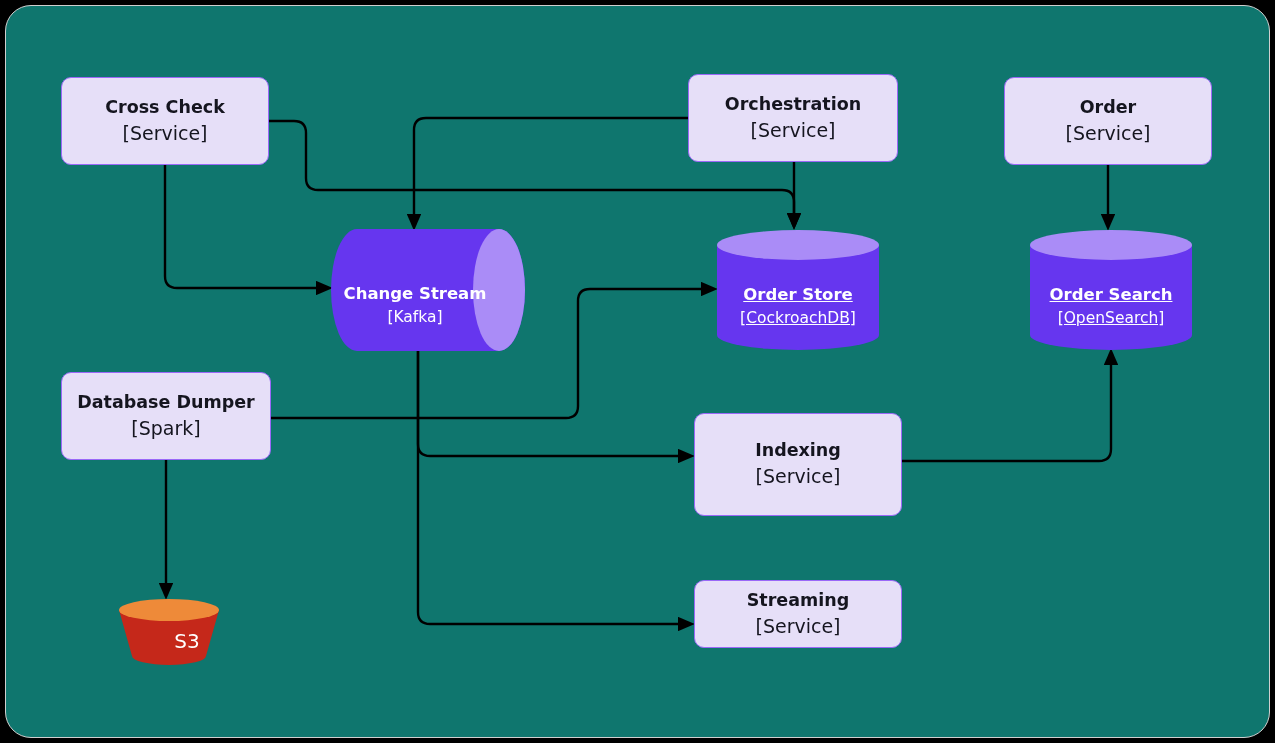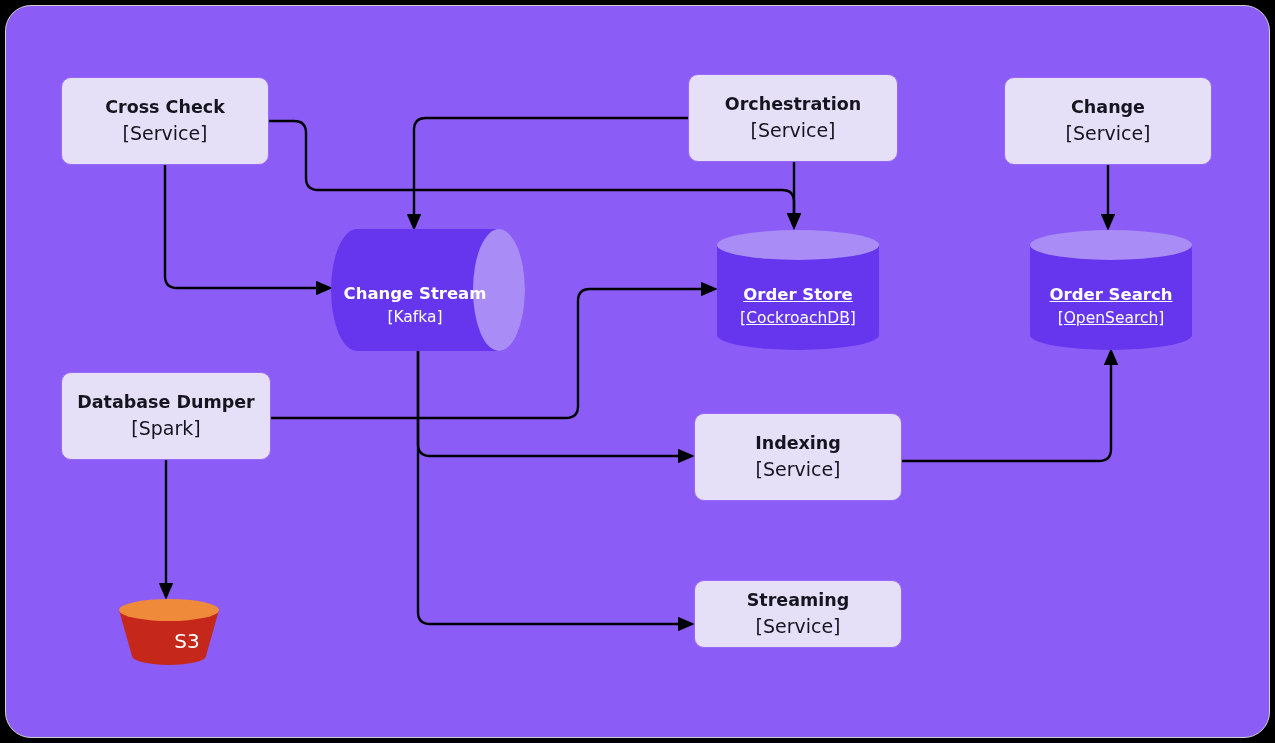--- a/index.html
+++ b/index.html
@@ -1,17 +1,17 @@
 <!DOCTYPE html>
 <html><head>
 <meta charset="utf-8">
 <style>
   html,body{margin:0;padding:0;background:#000;width:1275px;height:743px;overflow:hidden;
     font-family:"DejaVu Sans","Liberation Sans",sans-serif;}
-  .canvas{position:absolute;left:5px;top:5px;width:1263px;height:731px;background:#8b5cf6;
+  .canvas{position:absolute;left:5px;top:5px;width:1263px;height:731px;background:#0f766e;
     border:1px solid #cfcfcf;border-radius:26px;}
   .stage{position:absolute;left:-5px;top:-5px;width:1275px;height:743px;}
   svg.edge-layer{position:absolute;left:0;top:0;width:1275px;height:743px;}
   .edge{fill:none;stroke:#000;stroke-width:2.4px;}
   .node{position:absolute;display:flex;flex-direction:column;align-items:center;justify-content:center;
     text-align:center;line-height:1.45;}
   .service{background:#E6DFF8;border:1.5px solid #9A68F8;border-radius:10px;color:#15151F;box-sizing:border-box;}
   .service .t1{font-weight:bold;font-size:17.5px;}
   .service .t2{font-size:19px;}
   .cyl{color:#fff;}
@@ -53,30 +53,30 @@
     <div class="t1">Cross Check</div>
     <div class="t2">[Service]</div>
   </div>
 
   <div class="node service" style="left:687px;top:73px;width:210px;height:88px">
     <div class="t1">Orchestration</div>
     <div class="t2">[Service]</div>
   </div>
 
   <div class="node service" style="left:1003px;top:76px;width:208px;height:88px">
-    <div class="t1">Change</div>
+    <div class="t1">Order</div>
     <div class="t2">[Service]</div>
   </div>
 
   <div class="node service" style="left:60px;top:371px;width:210px;height:88px">
     <div class="t1">Database Dumper</div>
     <div class="t2">[Spark]</div>
   </div>
 
-  <div class="node service" style="left:693px;top:412px;width:208px;height:88px">
+  <div class="node service" style="left:693px;top:412px;width:208px;height:103px">
     <div class="t1">Indexing</div>
     <div class="t2">[Service]</div>
   </div>
 
   <div class="node service" style="left:693px;top:579px;width:208px;height:68px">
     <div class="t1">Streaming</div>
     <div class="t2">[Service]</div>
   </div>
 
   <div class="node cyl cyl-h" style="left:330px;top:228px;width:194px;height:122px">

